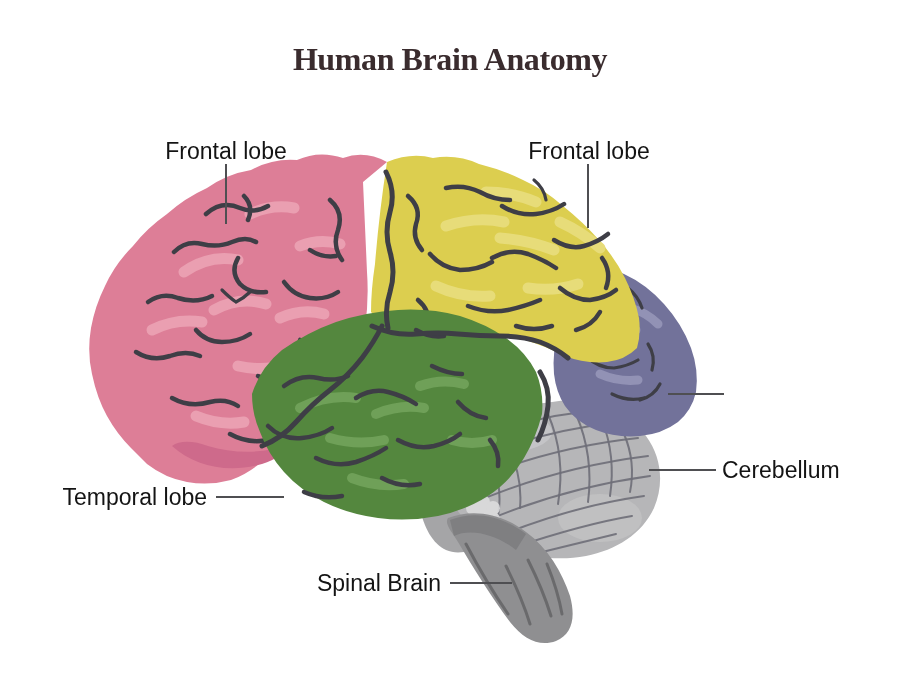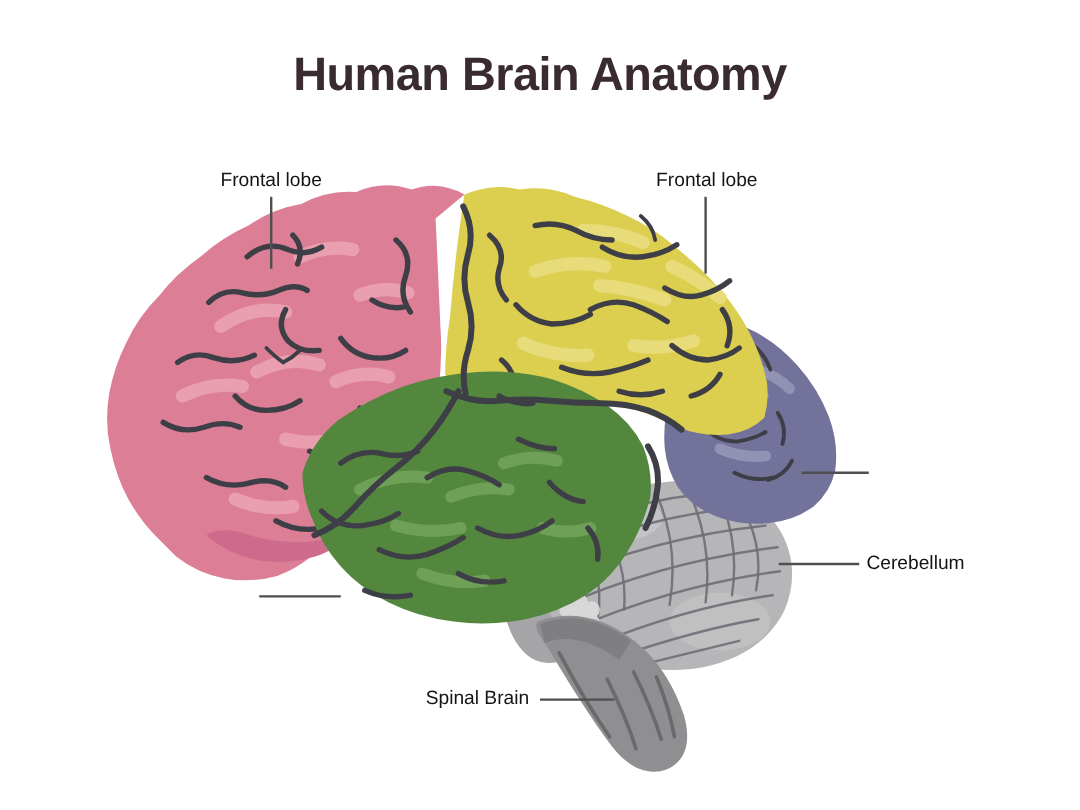--- a/index.html
+++ b/index.html
@@ -1,25 +1,26 @@
 <!DOCTYPE html>
 <html style="--background: #ffffff; --title: #3a2c2e; --label_text: #141414; --leader: #4f4f52; --sulci: #3e3e46; --frontal: #dd7e97; --frontal_light: #ea9fb1; --frontal_dark: #ce6a8b; --parietal: #dcce4f; --parietal_light: #e7dc79; --temporal: #54873e; --temporal_light: #6fa058; --occipital: #72729a; --occipital_light: #9292b5; --cerebellum: #b6b6b8; --cerebellum_light: #cbcbcd; --cerebellum_line: #6e6e78; --flower: #dcdcdd; --stem: #a5a5a7; --spinal: #8f8f91; --spinal_line: #6a6a6c;"><head>
 <meta charset="utf-8">
 <style>
   html,body{margin:0;padding:0;}
   body{width:900px;height:675px;background:var(--background,#fff);font-family:"Liberation Sans","DejaVu Sans",sans-serif;}
   #stage{position:relative;width:900px;height:675px;overflow:hidden;background:var(--background,#fff);}
   #brain-svg{position:absolute;left:0;top:0;}
   .page-title{
     position:absolute;top:41px;left:50%;transform:translateX(-50%);
-    font-size:39px;font-weight:700;letter-spacing:-0.4px;color:var(--title,#3a2c2e);
+    font-size:32px;font-weight:700;letter-spacing:-0.4px;color:var(--title,#3a2c2e);
     white-space:nowrap;
+    font-family:Liberation Serif, serif;
   }
   .lbl{
-    position:absolute;font-size:16px;color:var(--label_text,#141414);white-space:nowrap;line-height:22px;
+    position:absolute;font-size:23px;color:var(--label_text,#141414);white-space:nowrap;line-height:22px;
   }
   #lbl-frontal{left:226px;top:140px;transform:translateX(-50%);}
   #lbl-parietal{left:589px;top:140px;transform:translateX(-50%);}
   #lbl-occipital{left:731px;top:384px;}
   #lbl-cerebellum{left:722px;top:459px;}
   #lbl-temporal{right:693px;top:486px;}
   #lbl-spinal{right:459px;top:572px;}
 
   
   .fill-frontal{fill:var(--frontal);}
@@ -215,15 +216,16 @@
       <path class="leader" d="M668,394 L724,394"></path>
       <path class="leader" d="M649,470 L716,470"></path>
       <path class="leader" d="M216,497 L284,497"></path>
       <path class="leader" d="M450,583 L512,583"></path>
     </g>
   </svg>
 
   <div class="lbl" id="lbl-frontal">Frontal lobe</div>
   <div class="lbl" id="lbl-parietal">Frontal lobe</div>
   <div class="lbl" id="lbl-cerebellum">Cerebellum</div>
+  <div class="lbl" id="lbl-temporal">Temporal lobe</div>
   <div class="lbl" id="lbl-spinal">Spinal Brain</div>
 
 </div>
 
 </body></html>

